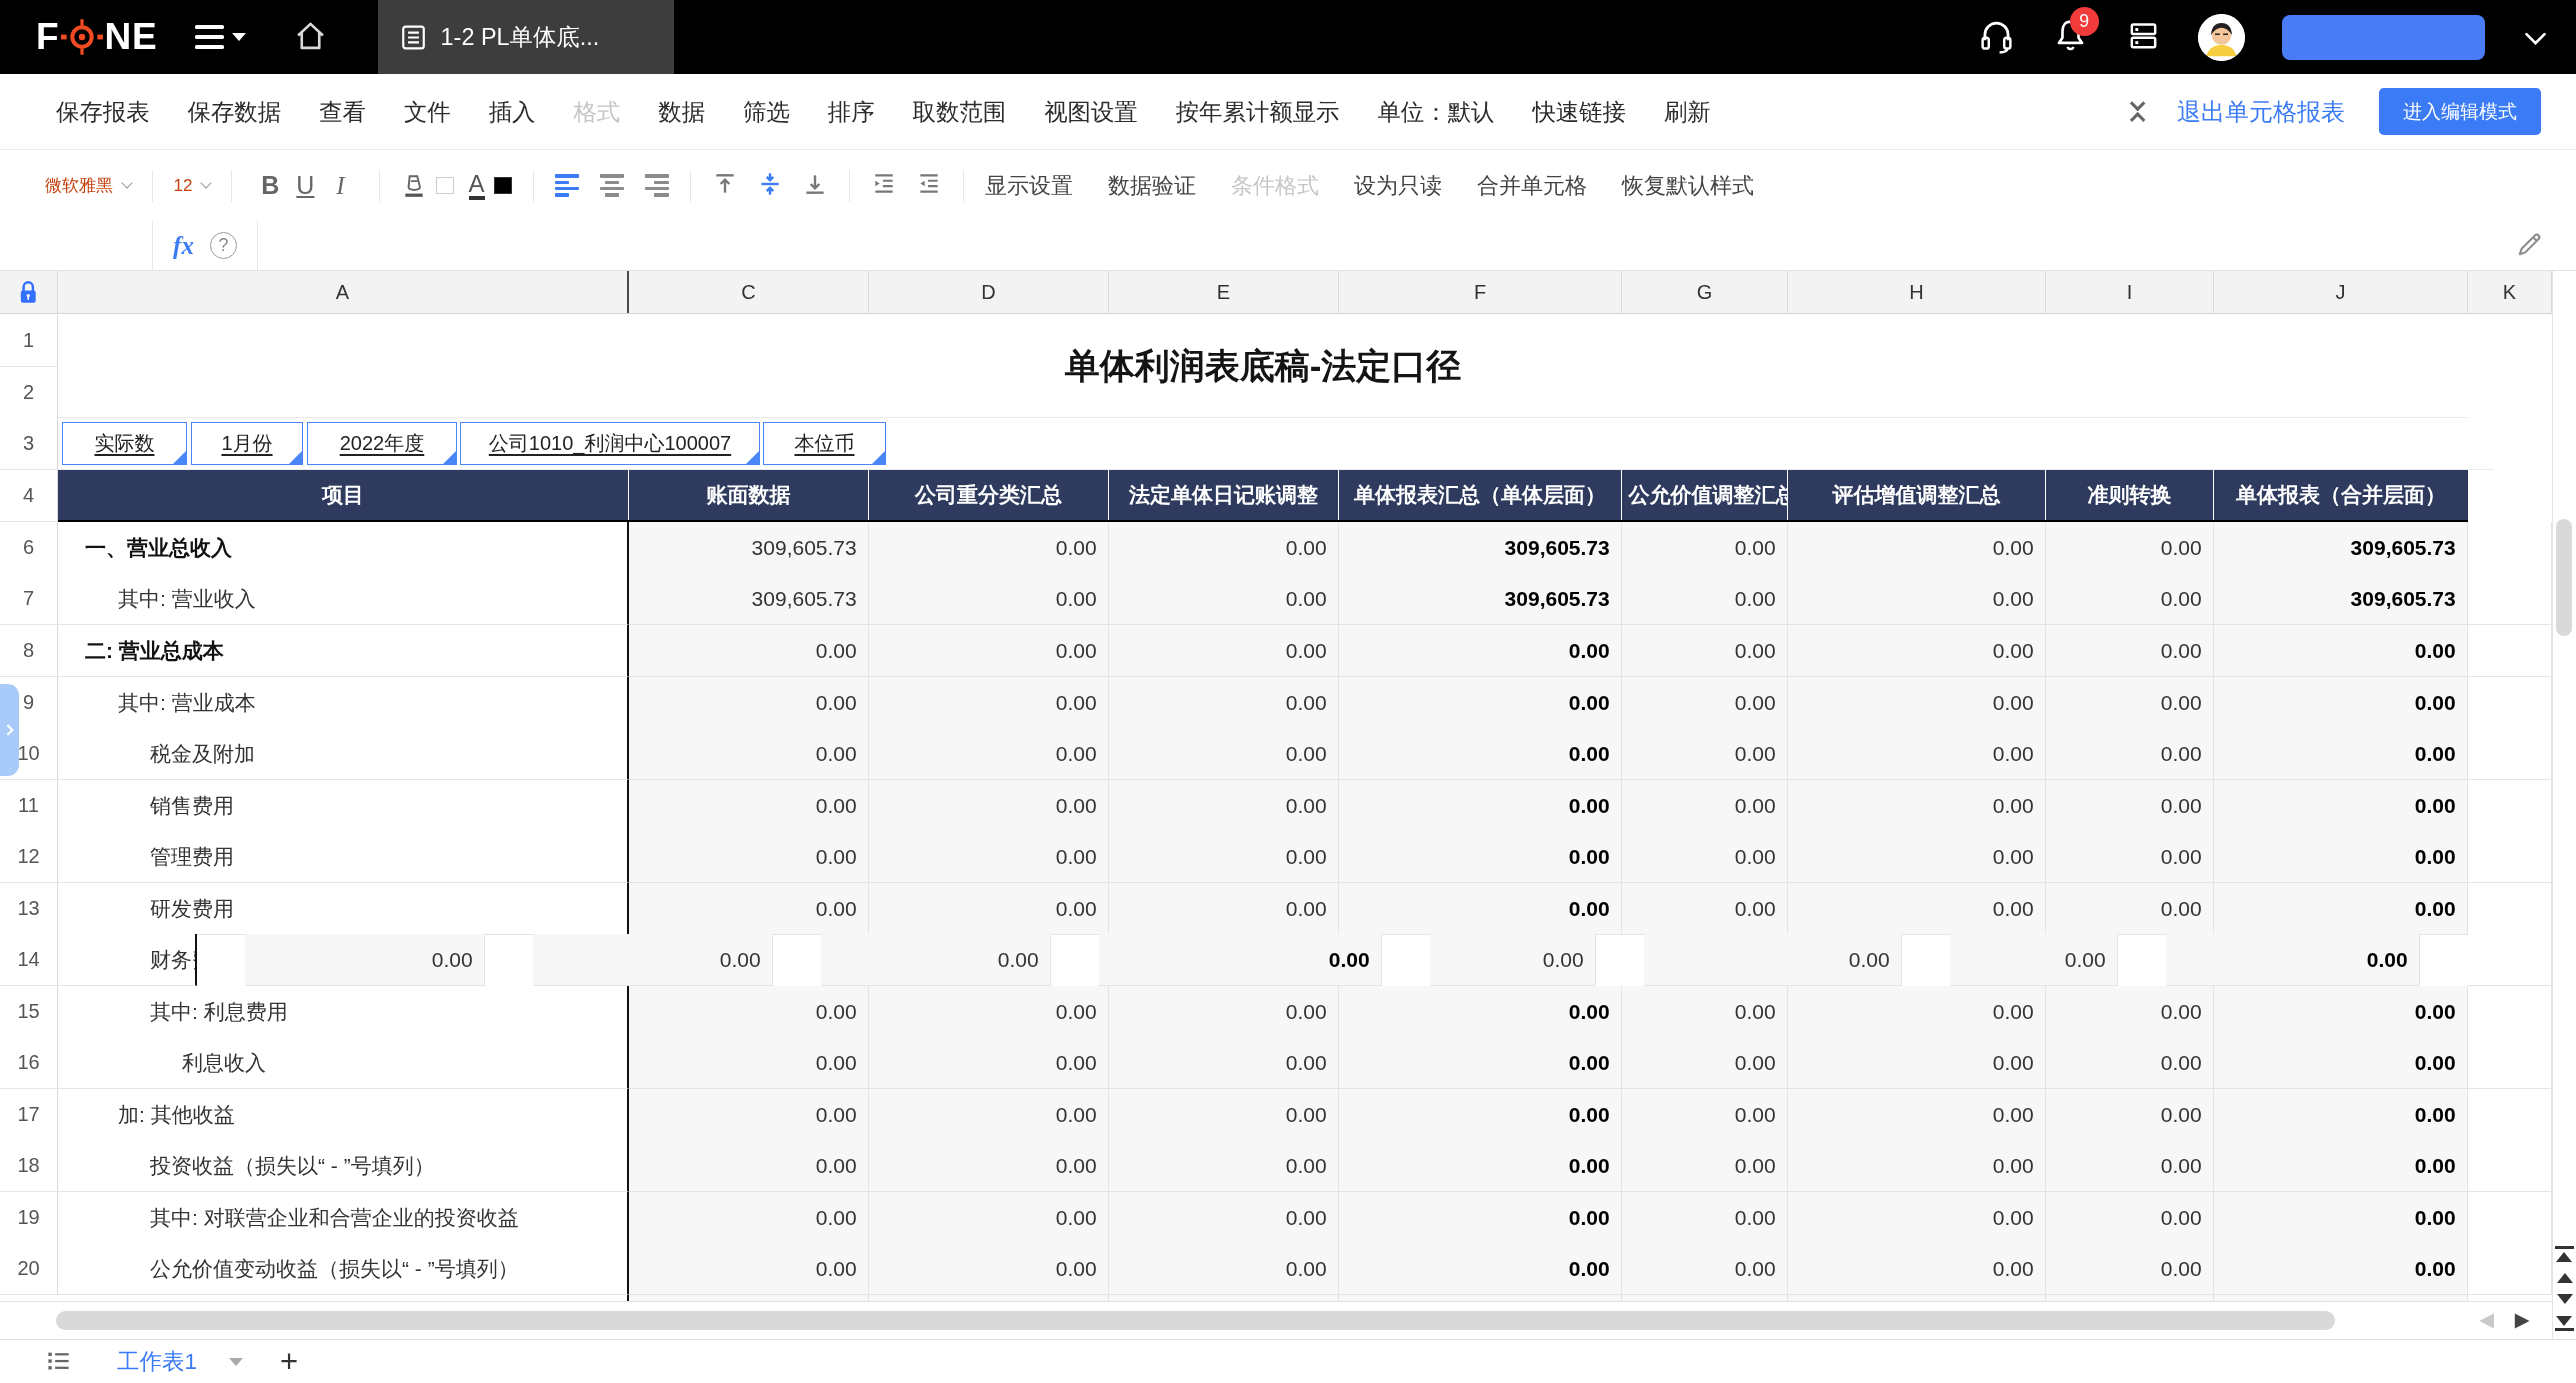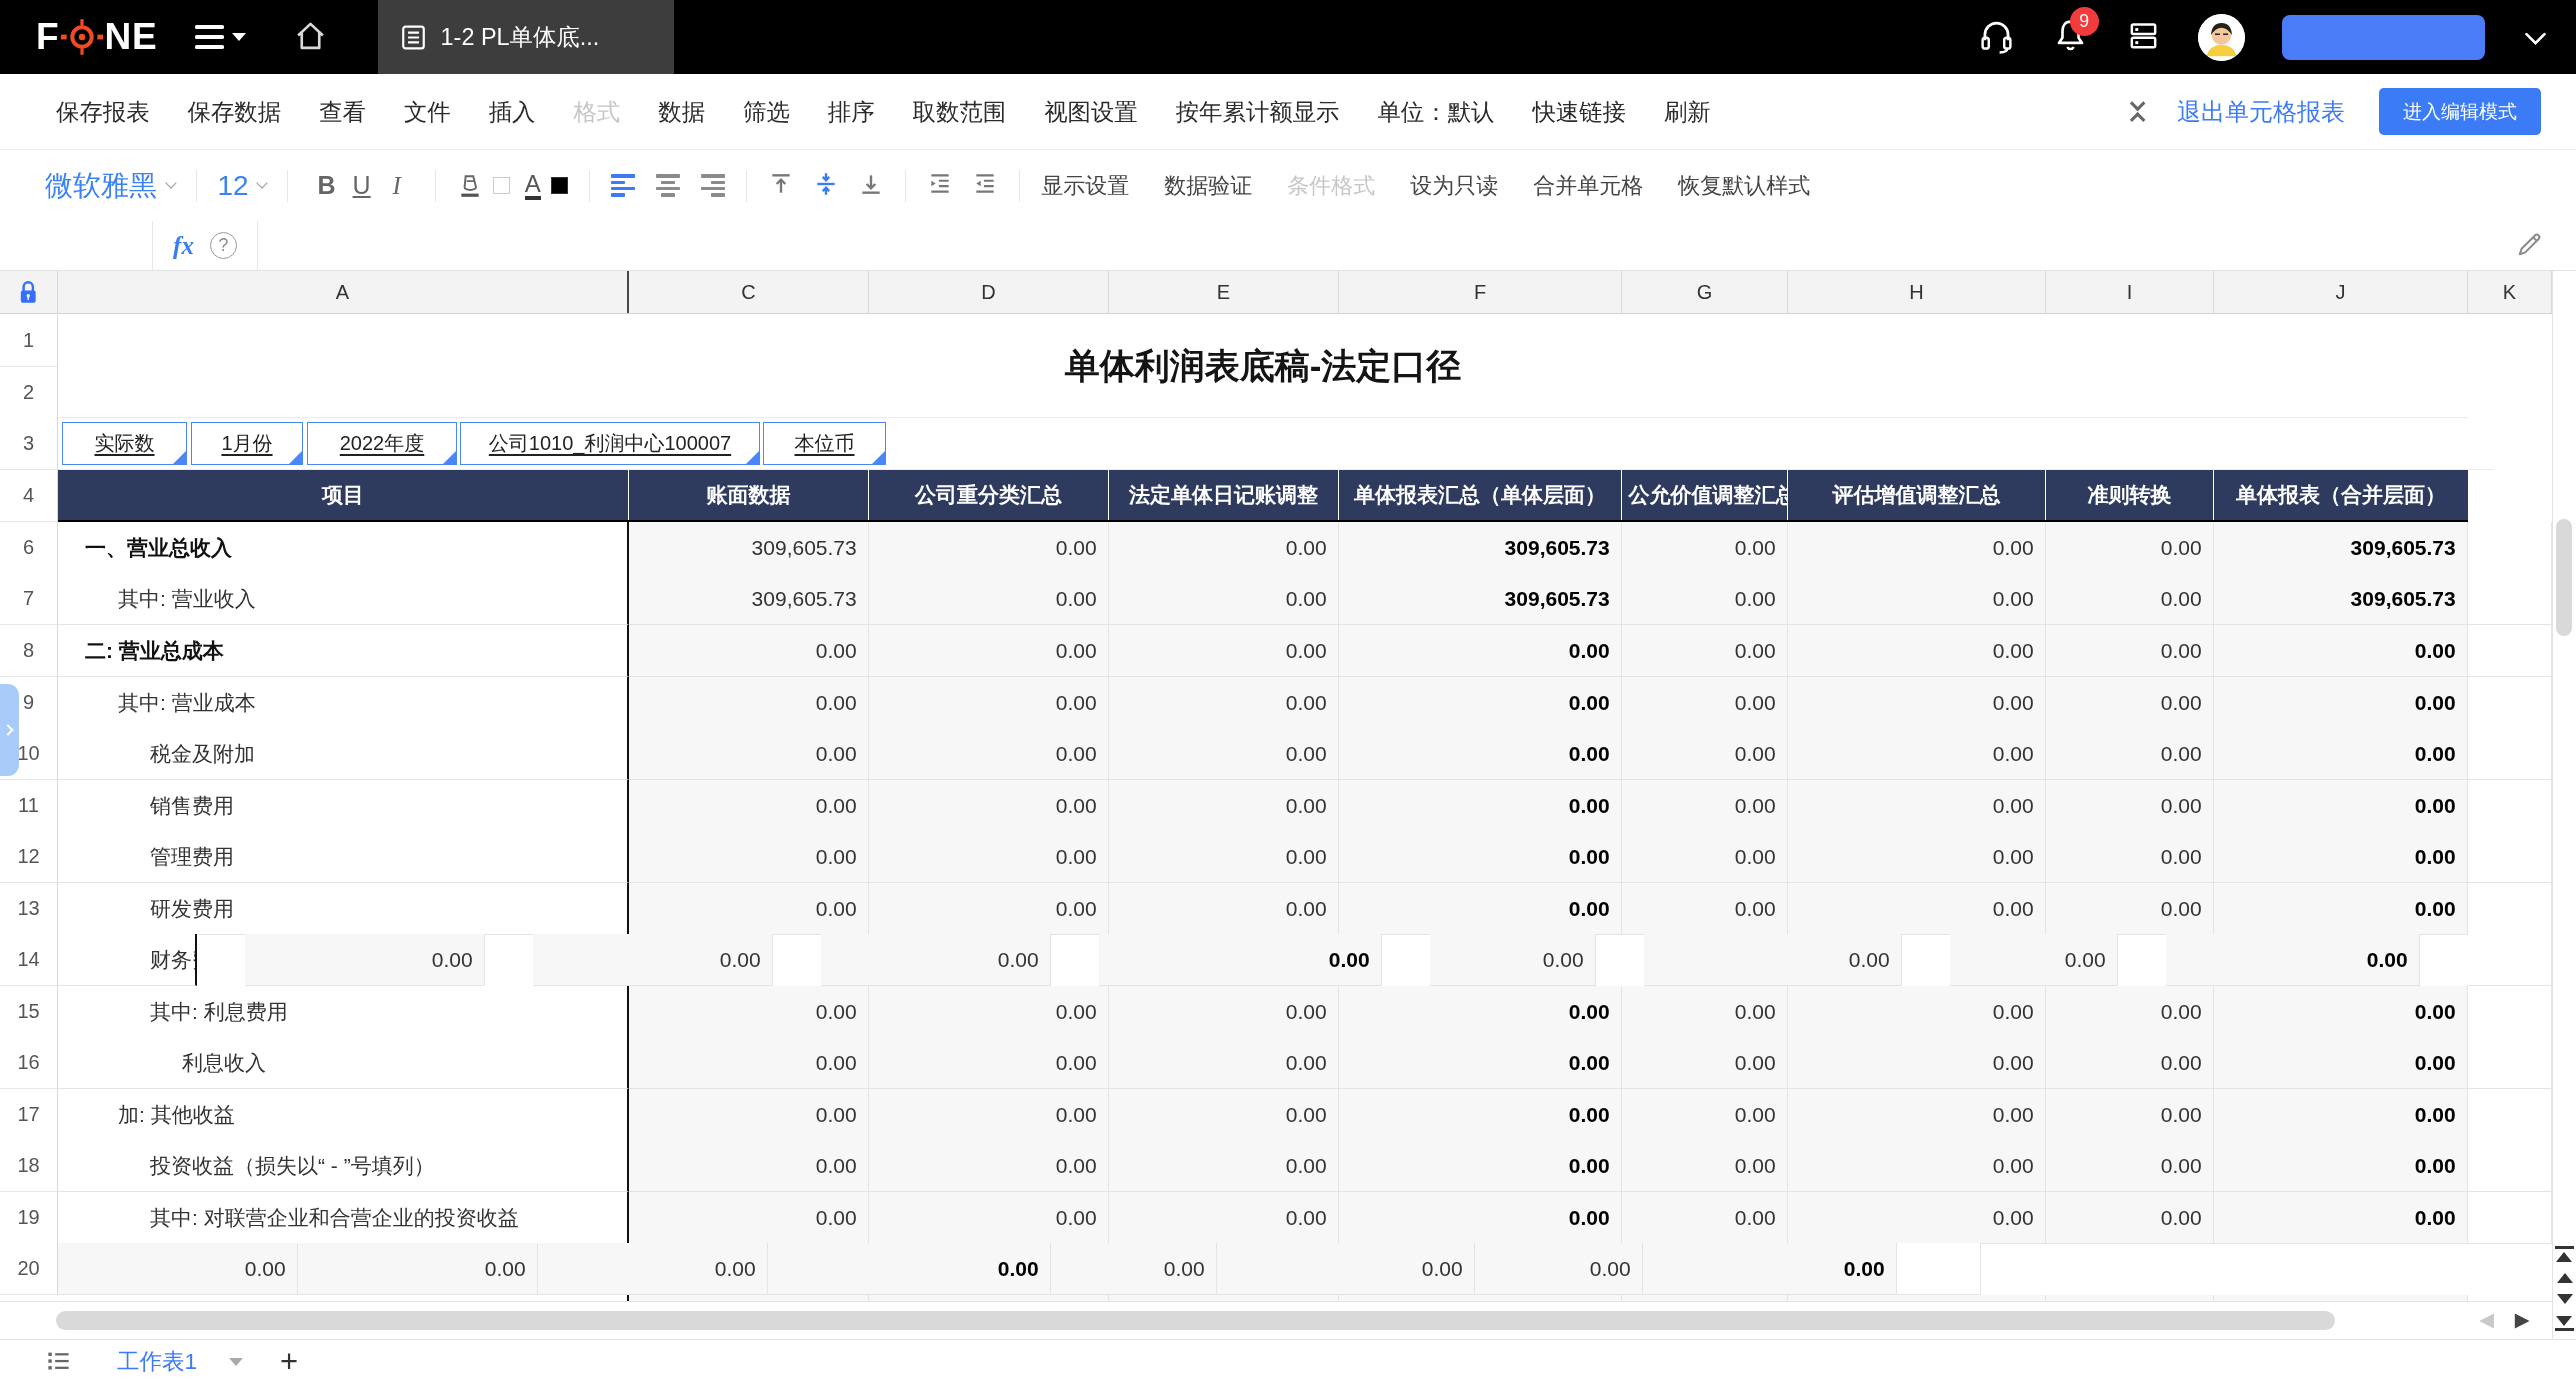--- a/index.html
+++ b/index.html
@@ -35,21 +35,21 @@
   .collapse-ic{display:flex;flex-direction:column;align-items:center;gap:4.8px}
   .chev{width:11.3px;height:11.3px;border-right:3.2px solid #666;border-bottom:3.2px solid #666;display:inline-block}
   .chev.down{transform:rotate(45deg)}
   .chev.up{transform:rotate(-135deg)}
 
   
   #toolbar{position:absolute;left:0;top:150px;width:2576px;height:72px;background:#fff;border-bottom:0.8px solid #e9e9e9;
     display:flex;align-items:center;padding-left:45px}
   .tb-div{width:0.8px;height:32px;background:#e7e7e7;margin:0 21px;flex:none}
   .tb-item{display:flex;align-items:center;gap:9.7px;color:#555;cursor:pointer;flex:none}
-  .tb-txt{font-size:28px;color:#3b82f6}
+  .tb-txt{font-size:17px;color:#c2410c}
   .dd-chev{width:8px;height:8px;border-right:1.6px solid #999;border-bottom:1.6px solid #999;transform:rotate(45deg);margin-top:-4.8px}
   .fmt-letter{font-size:25px;color:#666;width:35px;text-align:center}
   .fmt-letter.b{font-weight:bold}
   .fmt-letter.u{text-decoration:underline}
   .fmt-letter.i{font-style:italic;font-family:"Liberation Serif",serif}
   .swatch{width:17.7px;height:17.7px;border:0.8px solid #ccc;display:inline-block}
   .swatch.black{background:#000;border-color:#333}
   .bars{display:flex;flex-direction:column;gap:3.2px;width:24px;cursor:pointer}
   .bars i{height:3.2px;background:#8b8b8b;border-radius:0.8px;display:block}
   .bars.left i:nth-child(even){width:60%;align-self:flex-start}
@@ -565,20 +565,21 @@
         <div class="val-cell" style="width: 240px;">0.00</div>
         <div class="val-cell" style="width: 230px;">0.00</div>
         <div class="val-cell boldcol" style="width: 283px;">0.00</div>
         <div class="val-cell" style="width: 166px;">0.00</div>
         <div class="val-cell" style="width: 258px;">0.00</div>
         <div class="val-cell" style="width: 168px;">0.00</div>
         <div class="val-cell boldcol" style="width: 254px;">0.00</div>
         <div class="k-cell"></div>
       </div>
       <div class="data-band" style="top: 928px;">
+        <div class="lbl-cell" style="padding-left: 92px;">公允价值变动收益（损失以“ - ”号填列）</div>
         <div class="val-cell" style="width: 240px;">0.00</div>
         <div class="val-cell" style="width: 240px;">0.00</div>
         <div class="val-cell" style="width: 230px;">0.00</div>
         <div class="val-cell boldcol" style="width: 283px;">0.00</div>
         <div class="val-cell" style="width: 166px;">0.00</div>
         <div class="val-cell" style="width: 258px;">0.00</div>
         <div class="val-cell" style="width: 168px;">0.00</div>
         <div class="val-cell boldcol" style="width: 254px;">0.00</div>
         <div class="k-cell"></div>
       </div>

